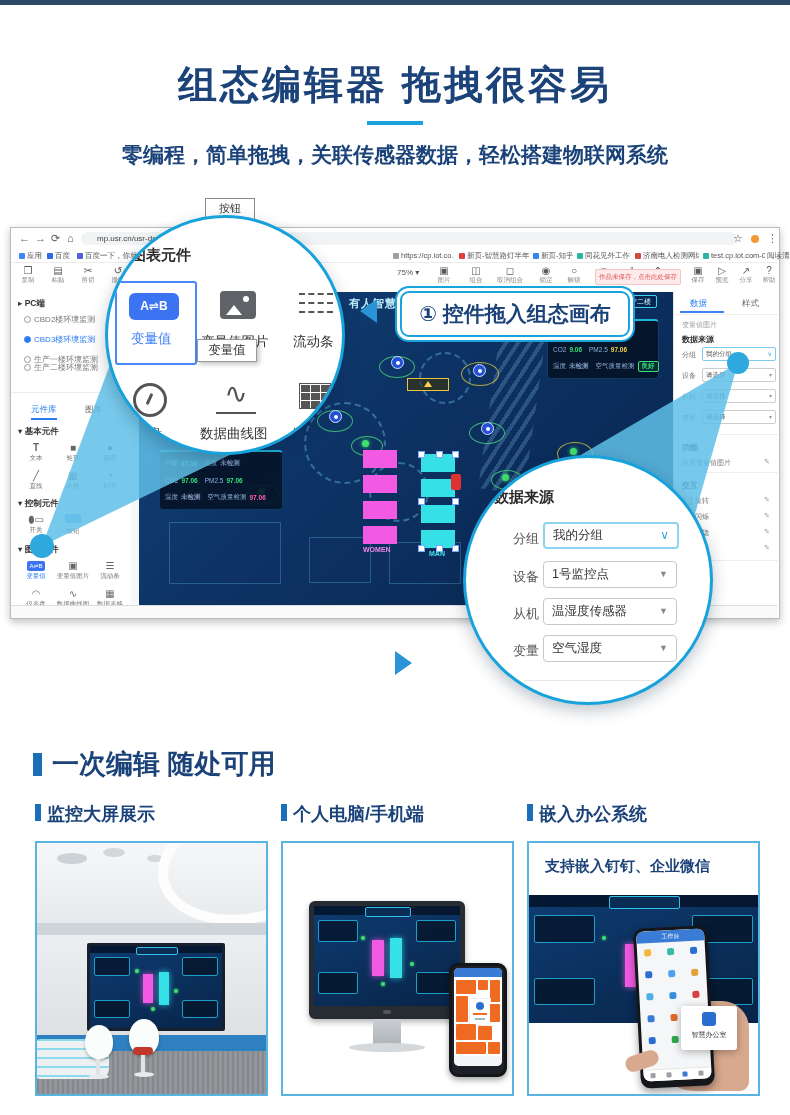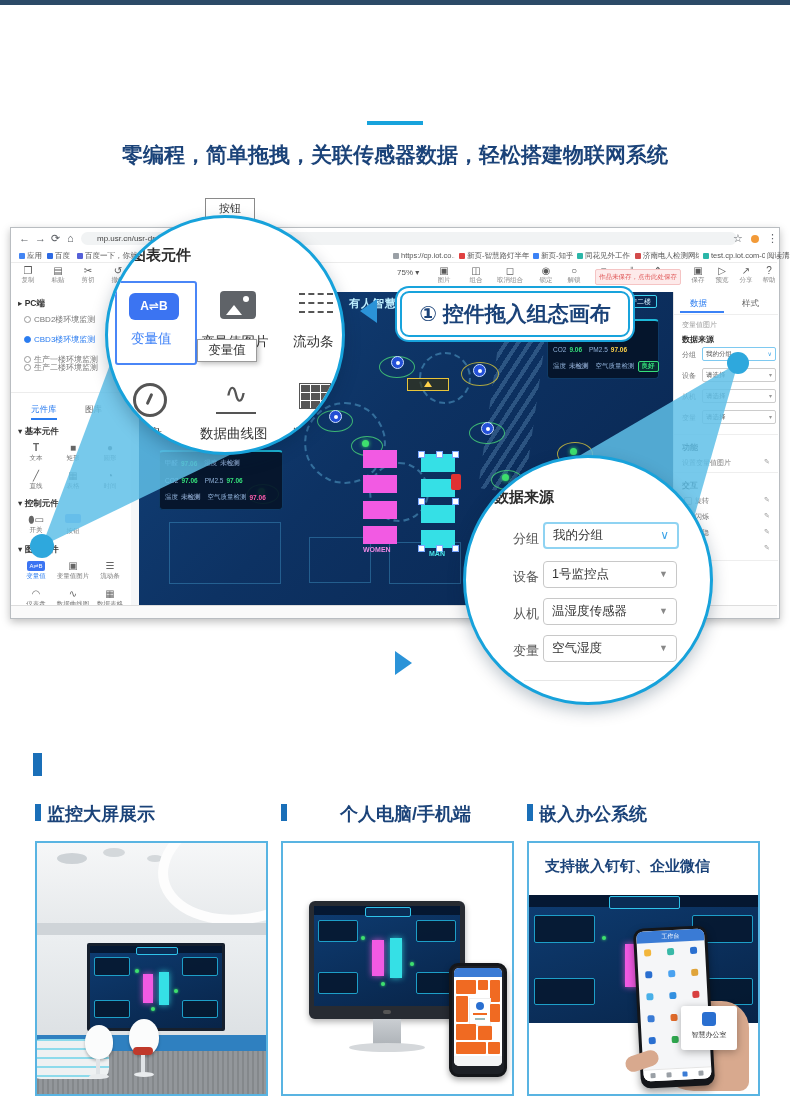--- a/index.html
+++ b/index.html
@@ -89,20 +89,21 @@
   .md-g{position:absolute;width:4px;height:4px;background:#3ee06e;border-radius:50%;box-shadow:0 0 3px #3ee06e;}
   .ph-tile{position:absolute;background:#f06a22;border-radius:1px;}
   .appic{position:absolute;width:7px;height:7px;border-radius:2px;}
 </style>
 </head>
 <body>
 
 <div id="page">
 
   <div class="ab" id="topstrip"></div>
+  <div class="ab navy" id="hero-title">组态编辑器  拖拽很容易</div>
   <div class="ab" id="hero-divider"></div>
   <div class="ab navy" id="hero-subtitle">零编程，简单拖拽，关联传感器数据，轻松搭建物联网系统</div>
 
   <div class="ab" id="browser">
 
     <div class="ab nav-ic" style="left:8px;top:4px;">←</div>
     <div class="ab nav-ic" style="left:24px;top:4px;">→</div>
     <div class="ab nav-ic" style="left:40px;top:4px;">⟳</div>
     <div class="ab nav-ic" style="left:56px;top:4px;">⌂</div>
     <div class="ab" id="urlpill">mp.usr.cn/usr-drawing-editor/#/?let=0&amp;project_id=674#</div>
@@ -450,25 +451,26 @@
     <div class="ab dsl" style="left:47px;top:147px;">从机</div>
     <div class="ab dsel" style="left:77px;top:140px;width:116px;"><span>温湿度传感器</span><span class="ar">▼</span></div>
     <div class="ab dsl" style="left:47px;top:184px;">变量</div>
     <div class="ab dsel" style="left:77px;top:177px;width:116px;"><span>空气湿度</span><span class="ar">▼</span></div>
     <div class="ab" style="left:58px;top:222px;width:130px;height:1px;background:#e6e6e6;"></div>
   </div>
 
   <div class="ab" style="left:395px;top:651px;width:0;height:0;border-top:12px solid transparent;border-bottom:12px solid transparent;border-left:17px solid #2b93d8;z-index:12;"></div>
 
   <div class="ab bar" style="left:33px;top:753px;width:9px;height:23px;"></div>
+  <div class="ab navy" style="left:52px;top:746px;font-size:27px;font-weight:800;">一次编辑  随处可用</div>
 
   <div class="ab bar" style="left:35px;top:804px;width:6px;height:17px;"></div>
   <div class="ab navy" style="left:47px;top:802px;font-size:18px;font-weight:700;">监控大屏展示</div>
   <div class="ab bar" style="left:281px;top:804px;width:6px;height:17px;"></div>
-  <div class="ab navy" style="left:293px;top:802px;font-size:18px;font-weight:700;margin-left:47px;">个人电脑/手机端</div>
+  <div class="ab navy" style="left:293px;top:802px;font-size:18px;font-weight:700;">个人电脑/手机端</div>
   <div class="ab bar" style="left:527px;top:804px;width:6px;height:17px;"></div>
   <div class="ab navy" style="left:539px;top:802px;font-size:18px;font-weight:700;">嵌入办公系统</div>
 
   <div class="ab card" style="left:35px;top:841px;width:229px;height:251px;">
     <div class="ab" style="left:0;top:0;width:229px;height:80px;background:linear-gradient(#f6f7f8,#e7eaec);">
       <span class="ab" style="left:20px;top:10px;width:30px;height:11px;background:#cdd2d6;border-radius:50%;"></span>
       <span class="ab" style="left:66px;top:5px;width:22px;height:9px;background:#d4d8db;border-radius:50%;"></span>
       <span class="ab" style="left:110px;top:12px;width:16px;height:7px;background:#d4d8db;border-radius:50%;"></span>
       <span class="ab" style="left:120px;top:-40px;width:160px;height:100px;border:10px solid #fdfdfd;border-radius:50%;transform:rotate(-12deg);"></span>
     </div>

